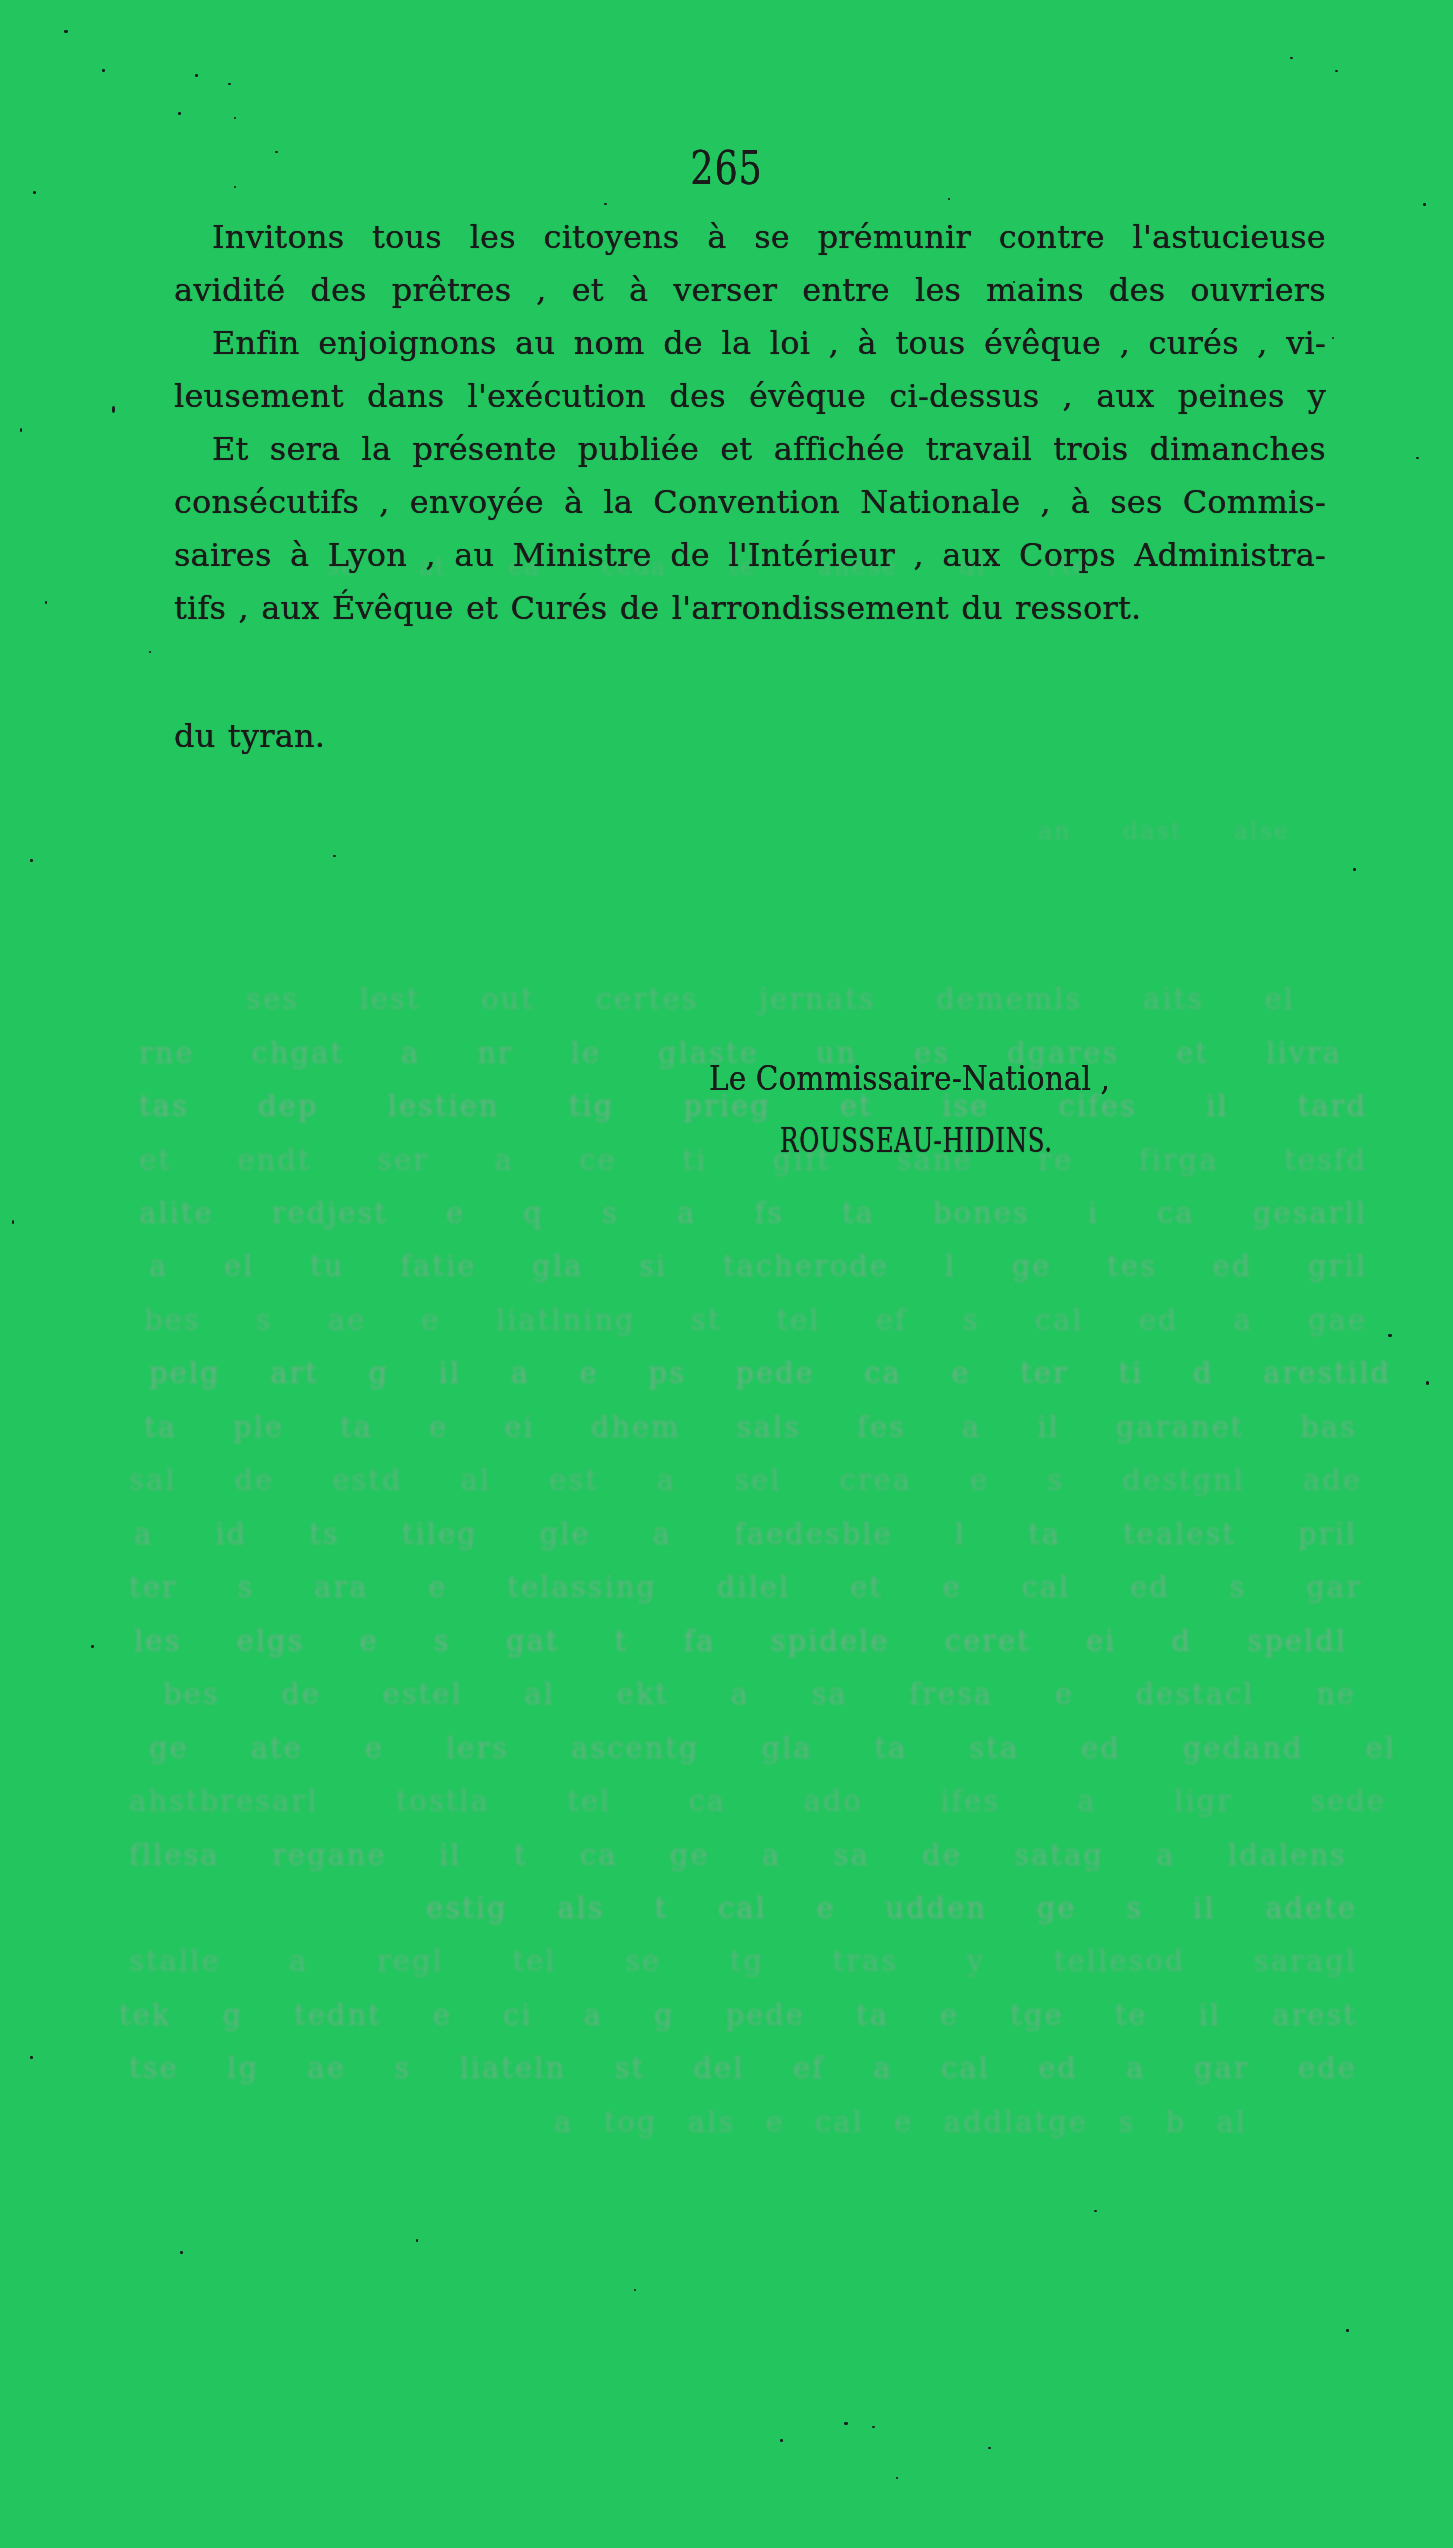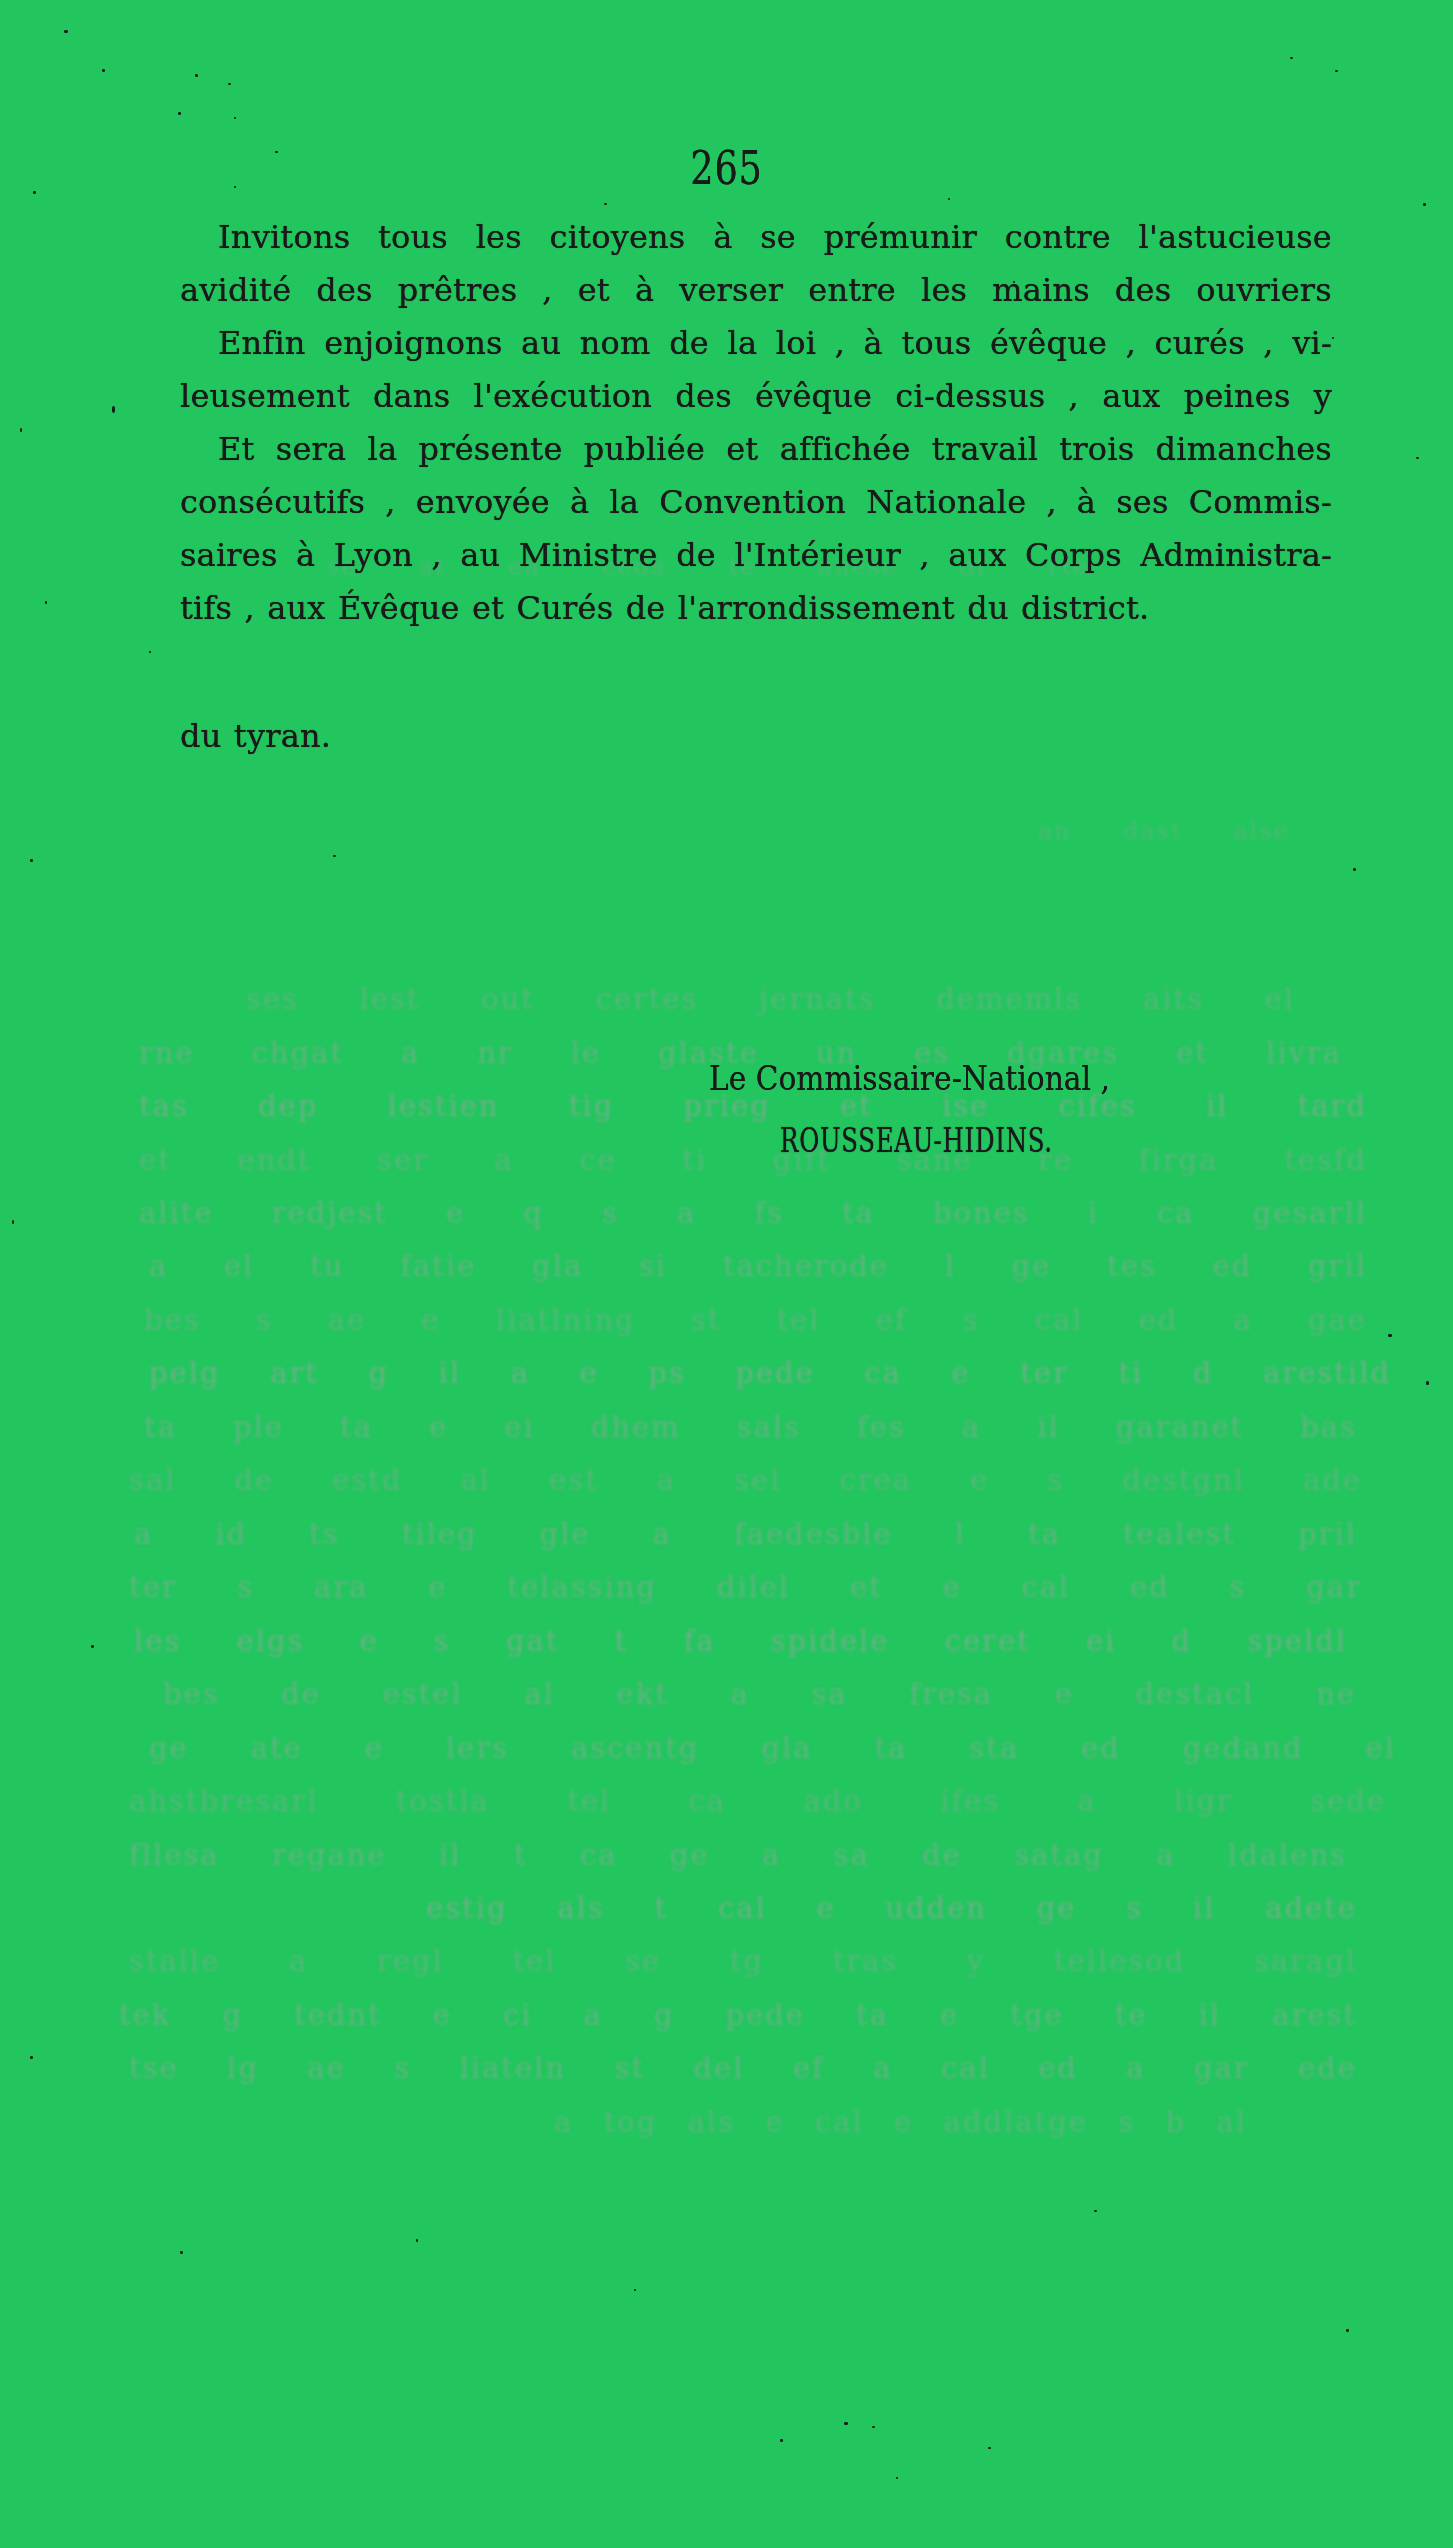--- a/index.html
+++ b/index.html
@@ -5,21 +5,21 @@
   html,body{margin:0;padding:0;background:#ffffff;}
   .page{
     position:relative;width:1453px;height:2548px;background:#22c55e;overflow:hidden;
     font-family:"DejaVu Serif","Liberation Serif",serif;color:#1a1a1a;
   }
   .page-number{
     position:absolute;top:141px;left:0;width:100%;text-align:center;
     font-size:46px;letter-spacing:1px;transform:scaleX(.8);
     text-shadow:0 0 0.7px currentColor;
   }
-  .text-block{position:absolute;left:180px;top:211px;width:1152px;}
+  .text-block{position:absolute;left:174px;top:211px;width:1152px;}
   .para{margin:0;}
   .line{
     font-size:32px;line-height:53px;height:53px;overflow:hidden;
     letter-spacing:0.2px;word-spacing:2px;white-space:normal;
     text-shadow:0 0 0.7px currentColor;
   }
   .line.justify{text-align:justify;text-align-last:justify;}
   .line.indent{text-indent:38px;}
   sup{font-size:.55em;vertical-align:.5em;}
   .sig-role{
@@ -81,21 +81,21 @@
         <div class="line justify">avidité des prêtres , et à verser entre les mains des ouvriers</div>
       </div>
       <div class="para">
         <div class="line justify indent">Enfin enjoignons au nom de la loi , à tous évêque , curés , vi-</div>
         <div class="line justify">leusement dans l'exécution des évêque ci-dessus , aux peines y</div>
       </div>
       <div class="para">
         <div class="line justify indent">Et sera la présente publiée et affichée travail trois dimanches</div>
         <div class="line justify">consécutifs ,  envoyée à la Convention Nationale , à ses Commis-</div>
         <div class="line justify">saires à Lyon , au Ministre de l'Intérieur , aux Corps Administra-</div>
-        <div class="line">tifs , aux Évêque et Curés de l'arrondissement du district.</div>
+        <div class="line">tifs , aux Évêque et Curés de l'arrondissement du ressort.</div>
       </div>
       <div class="para" style="margin-top: 75px;">
         <div class="line">du tyran.</div>
       </div>
     </div>
 
   <div>
     <div class="sig-role">Le Commissaire-National ,</div>
     <div class="sig-name">ROUSSEAU-HIDINS.</div>
   </div>

